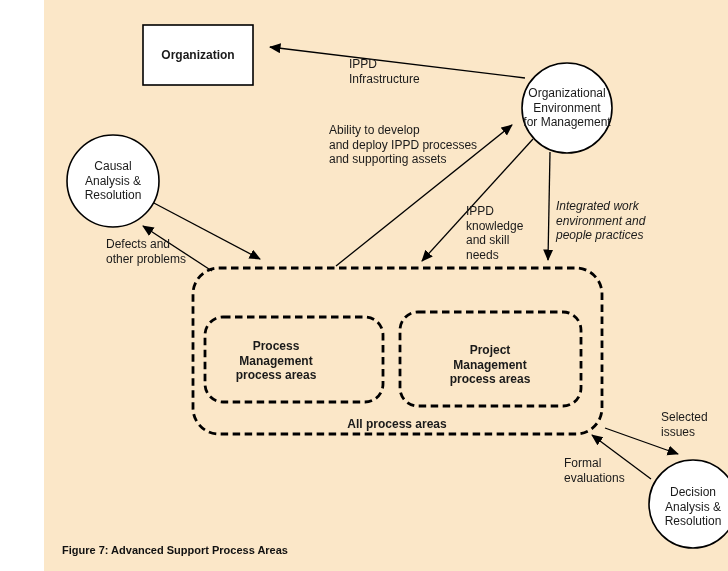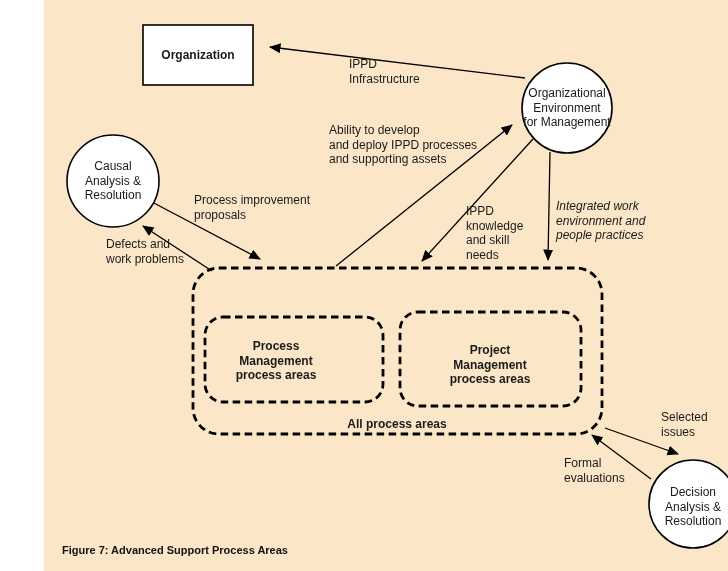--- a/index.html
+++ b/index.html
@@ -98,24 +98,22 @@
   <div class="label" style="left:285px; top:123px;">Ability to develop
 and deploy IPPD processes
 and supporting assets</div>
   <div class="label" style="left:422px; top:204px;">IPPD
 knowledge
 and skill
 needs</div>
   <div class="label" style="left:512px; top:199px;font-style:italic;">Integrated work
 environment and
 people practices</div>
-  <div class="label" style="left:150px; top:193px;">Process improvement
-proposals</div>
   <div class="label" style="left:62px; top:237px;">Defects and
-work problems</div>
+other problems</div>
   <div class="label" style="left:617px; top:410px;">Selected
 issues</div>
   <div class="label" style="left:520px; top:456px;">Formal
 evaluations</div>
 
   <div class="caption">Figure 7: Advanced Support Process Areas</div>
 
 </div>
 
 </body></html>

